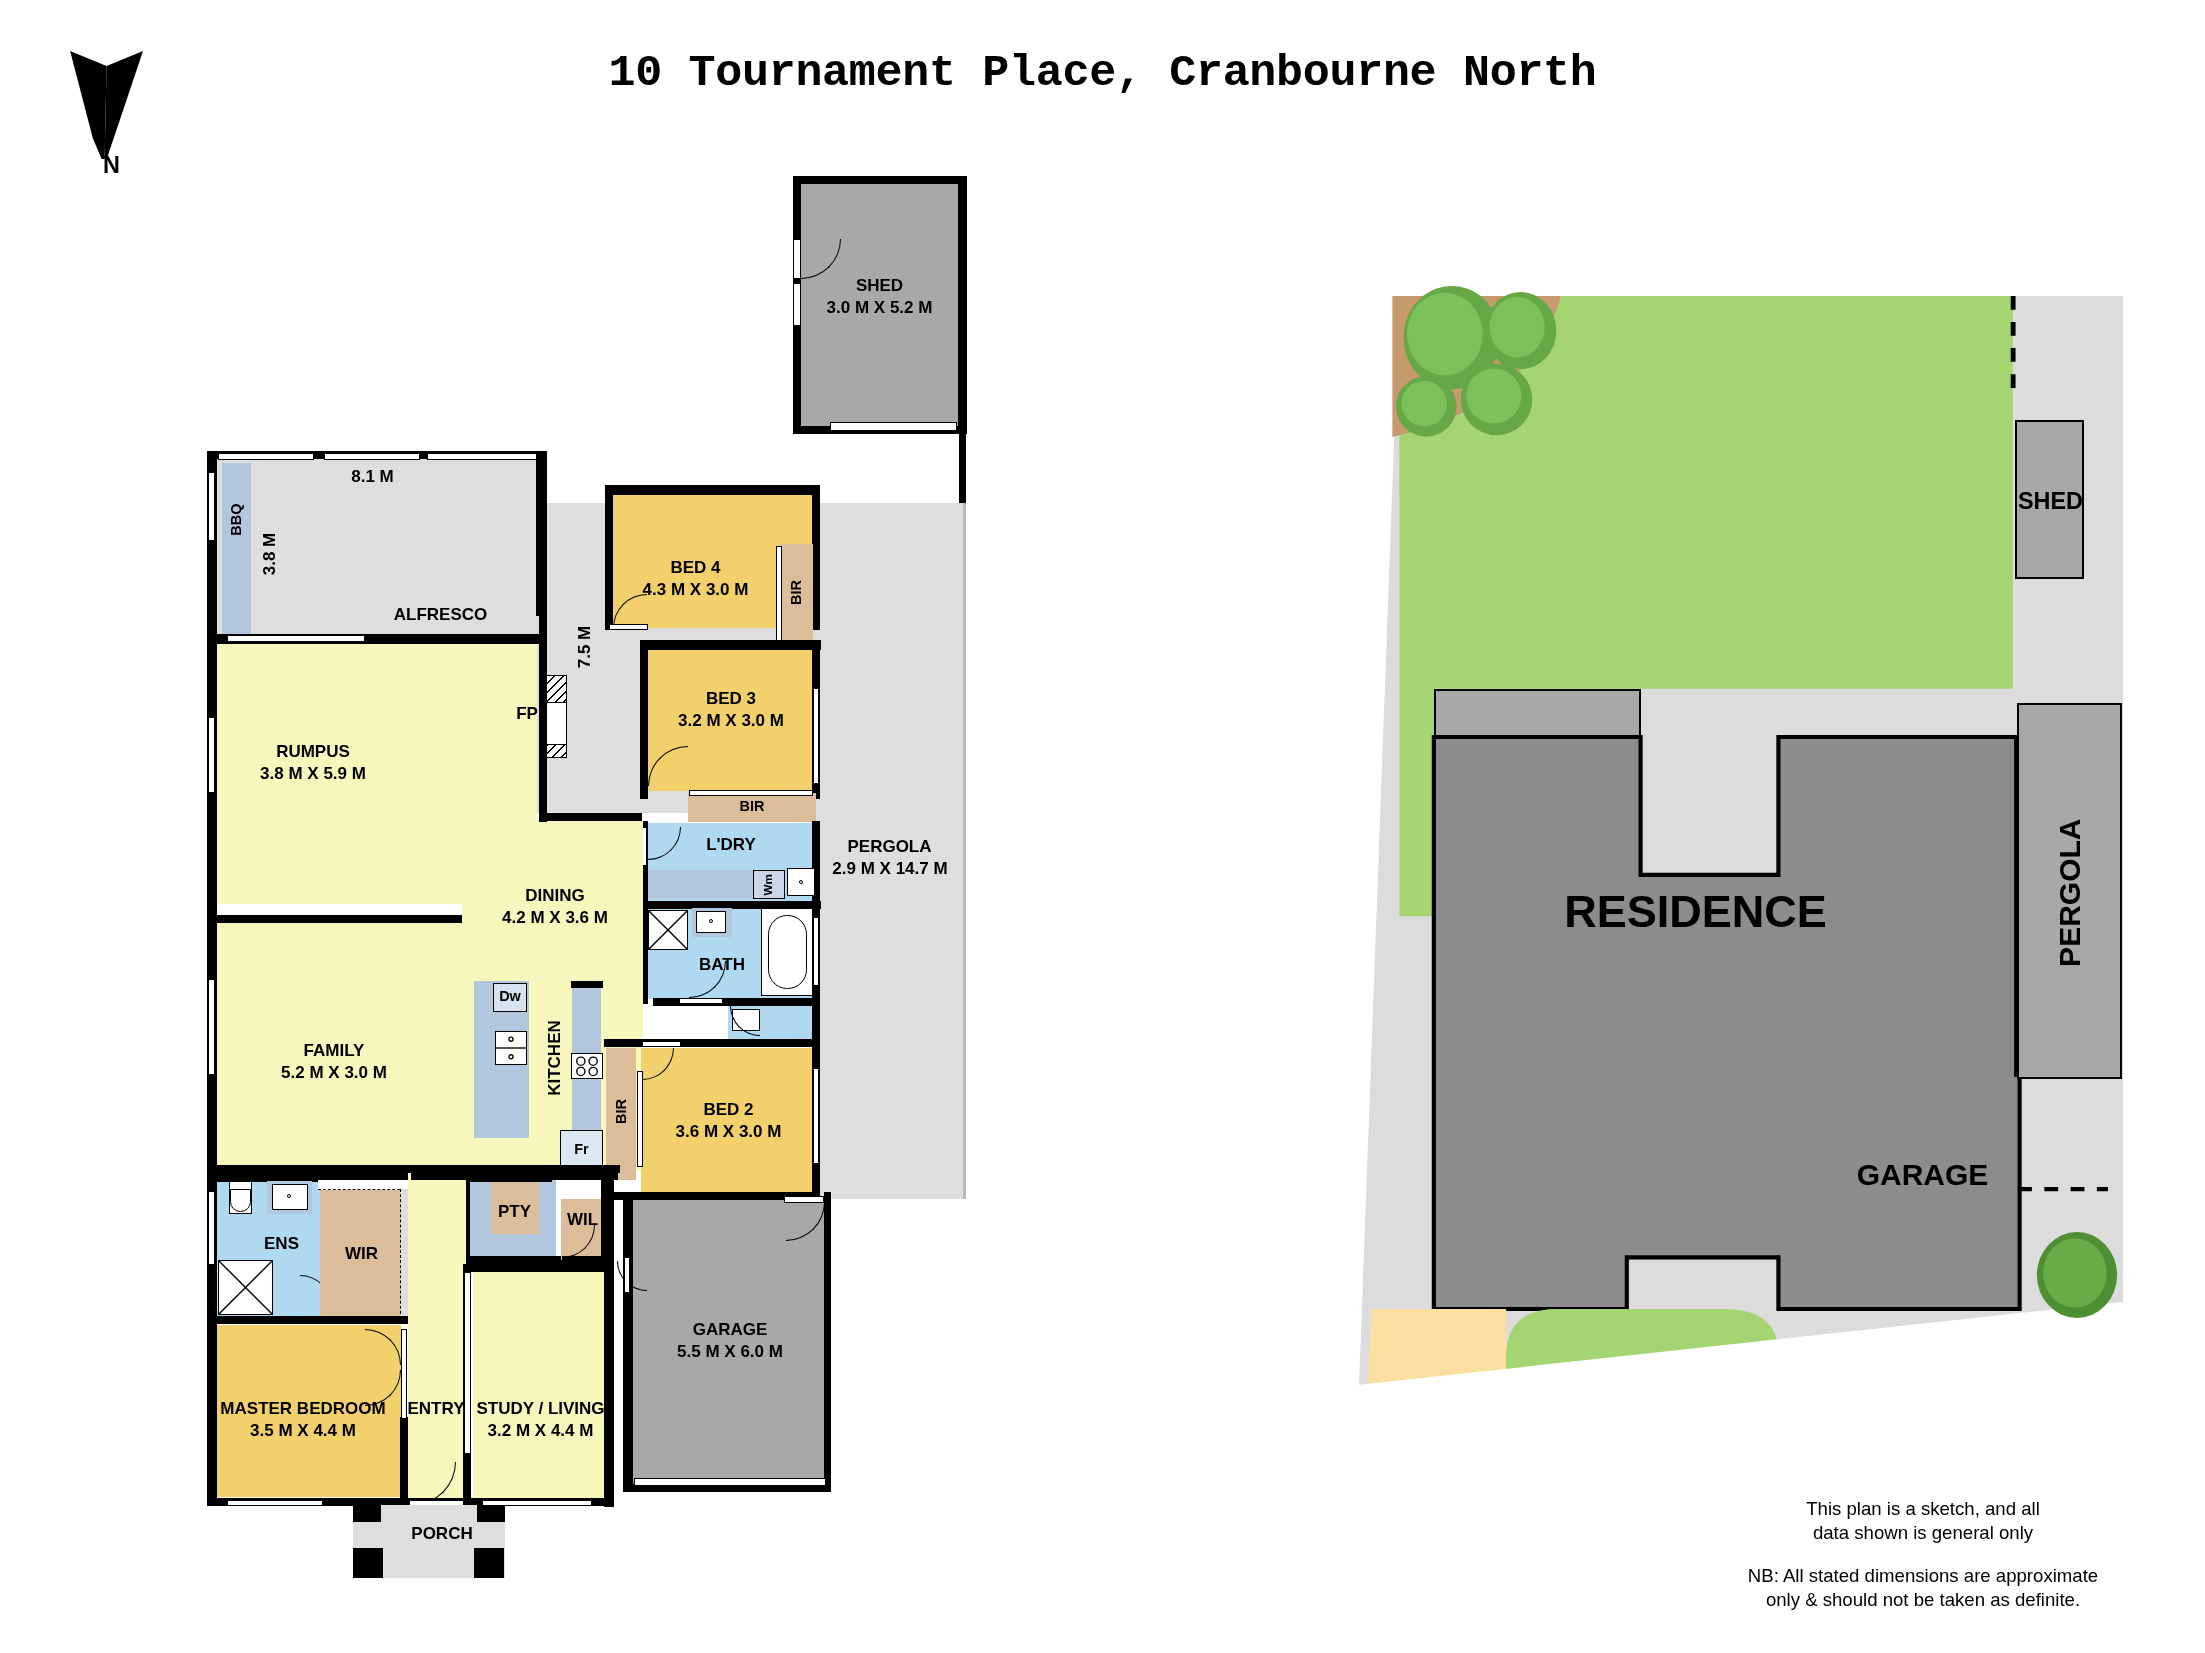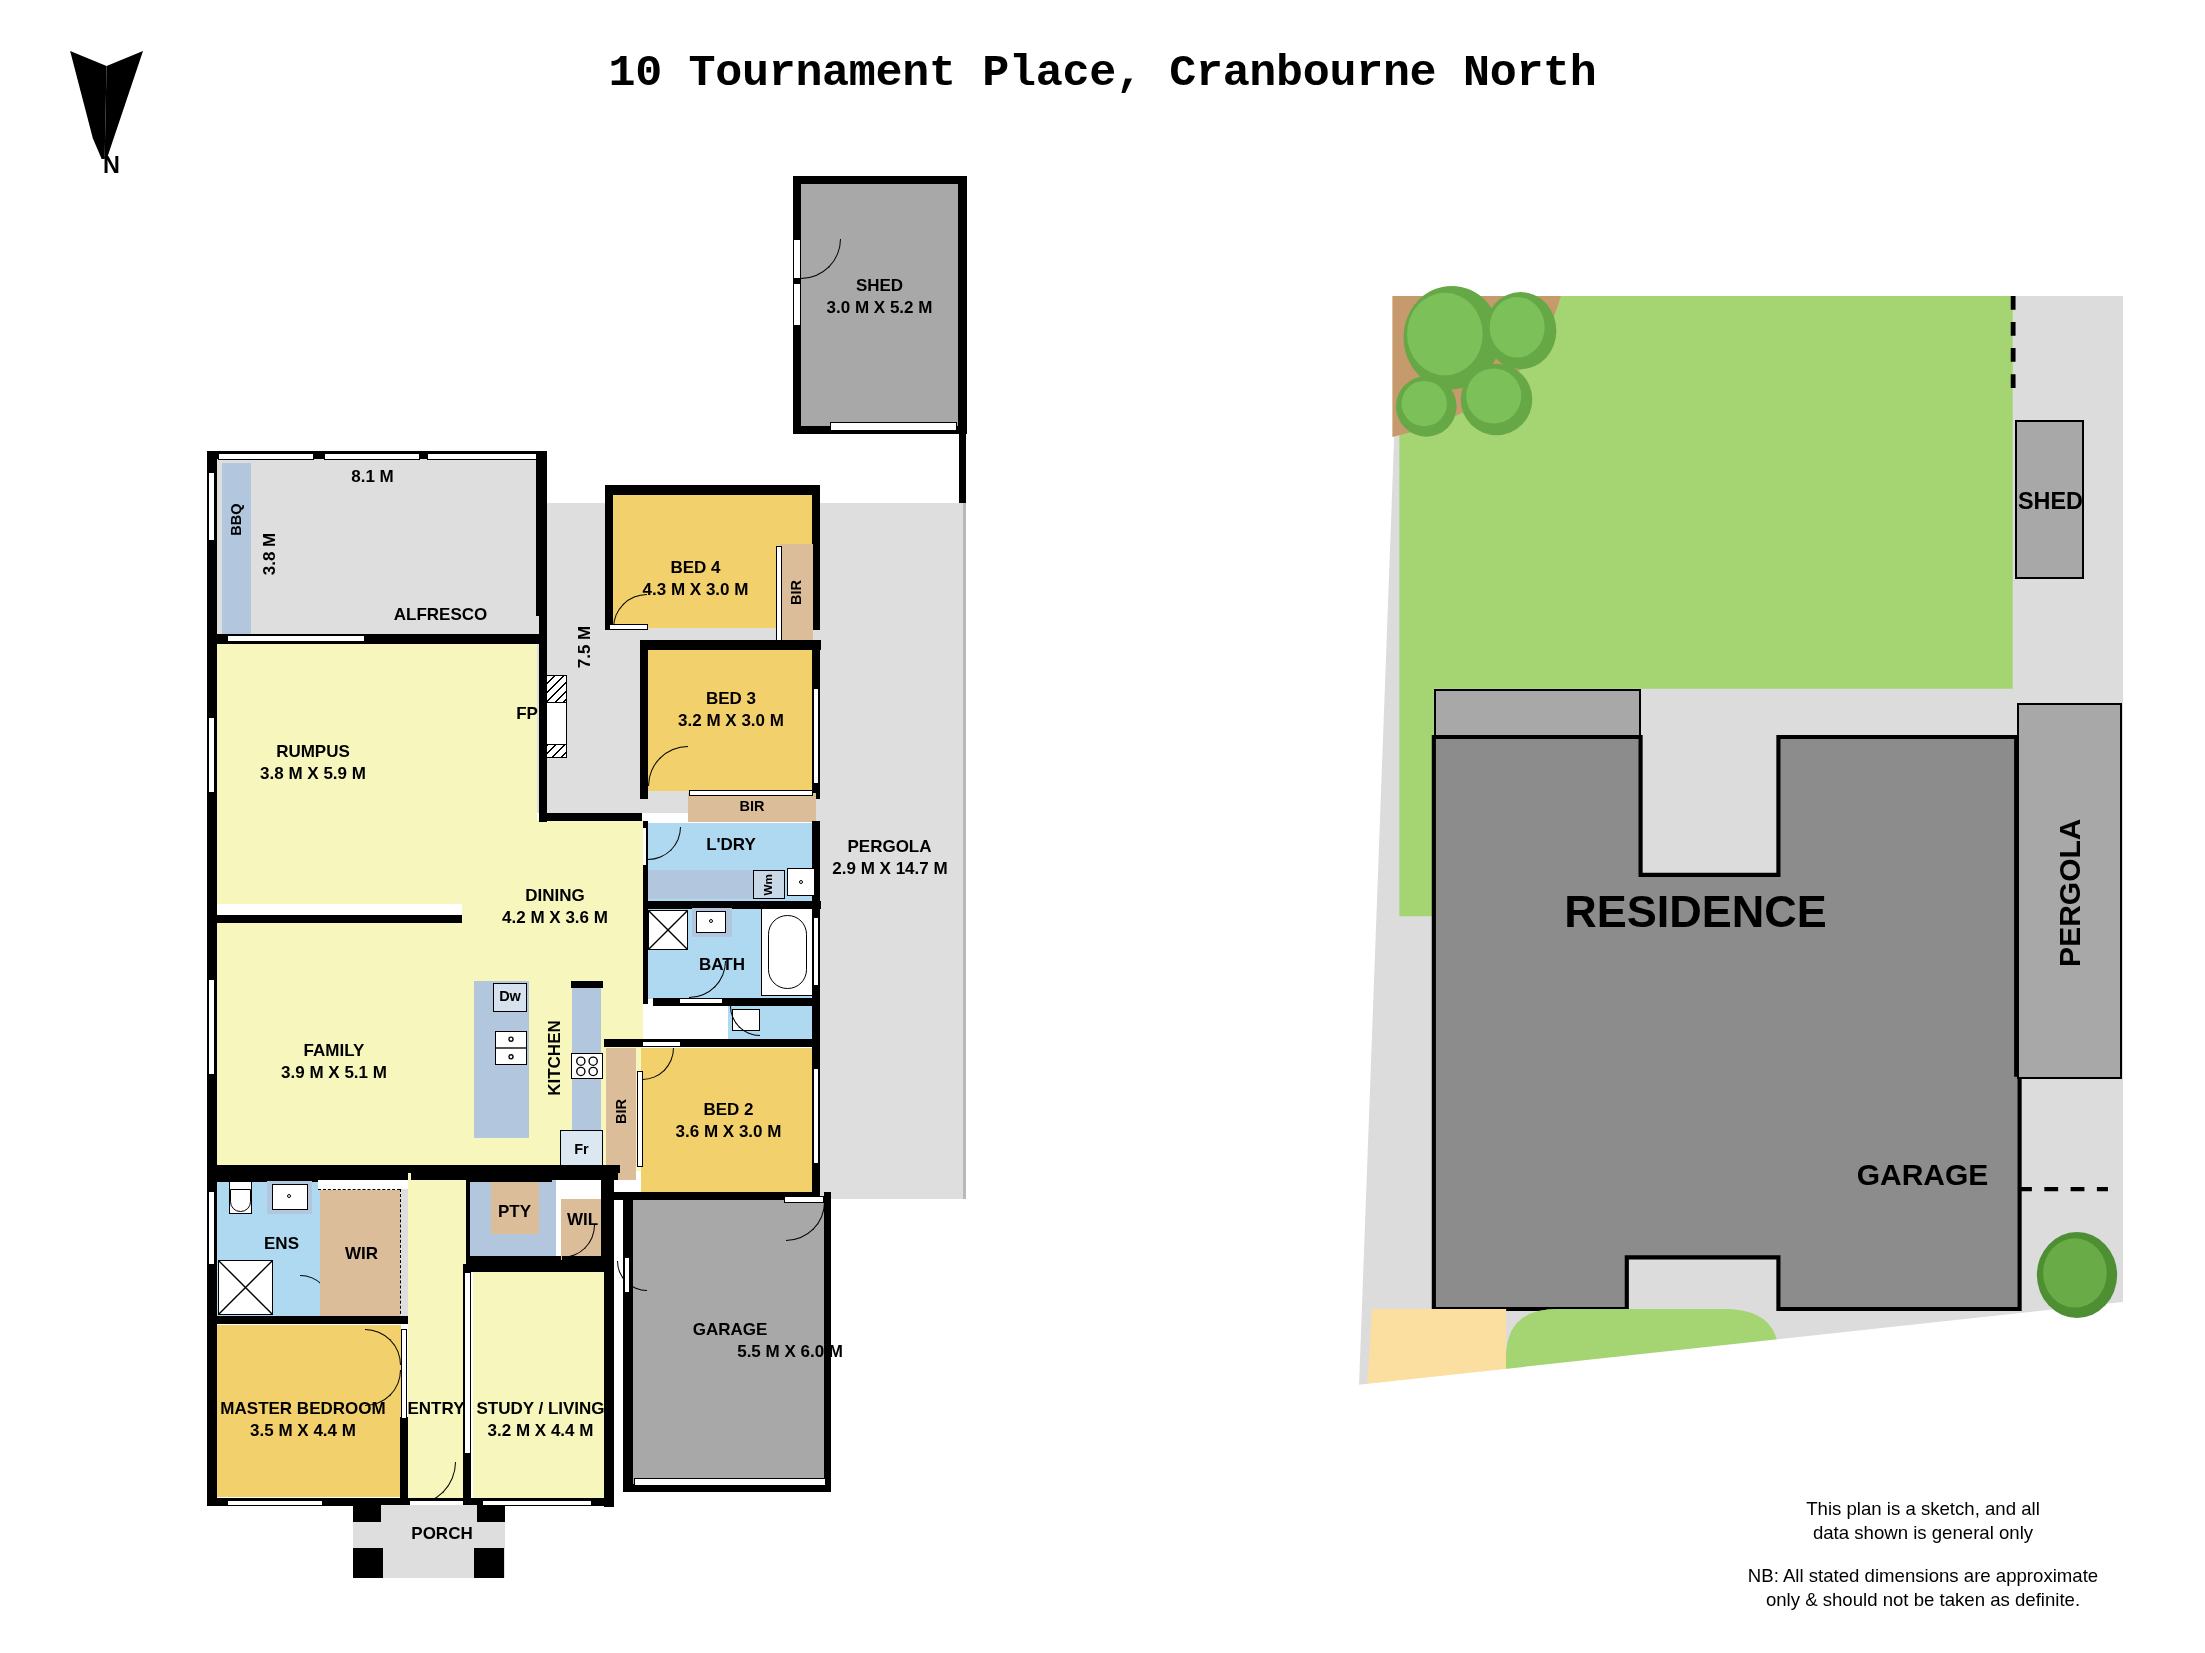--- a/index.html
+++ b/index.html
@@ -202,21 +202,21 @@
 
   <div class="abs fill-yellow-light" style="left:547px;top:820px;width:94px;height:103px;"></div>
   <div class="abs fill-yellow-light" style="left:462px;top:820px;width:181px;height:331px;"></div>
   <div class="lbl n" style="left:469px;top:886px;width:172px;">DINING</div>
   <div class="lbl n" style="left:469px;top:908px;width:172px;">4.2 M X 3.6 M</div>
 
   <div class="abs fill-yellow-light" style="left:216px;top:923px;width:427px;height:248px;"></div>
   <div class="abs wall" style="left:207px;top:923px;width:9.6px;height:255px;"></div>
   <div class="abs opening" style="left:208px;top:979px;width:6.9px;height:96px;"></div>
   <div class="lbl n" style="left:248px;top:1041px;width:172px;">FAMILY</div>
-  <div class="lbl n" style="left:248px;top:1063px;width:172px;">3.9 M X 5.1 M</div>
+  <div class="lbl n" style="left:248px;top:1063px;width:172px;">5.2 M X 3.0 M</div>
 
   <div class="abs fill-blue-d" style="left:474px;top:981px;width:55px;height:157px;"></div>
   <div class="abs" style="left:493px;top:983px;width:34px;height:29px;background:#d6e3ee;border:1.4px solid #000;"></div>
   <div class="lbl m" style="left:493px;top:988px;width:34px;">Dw</div>
   <div class="abs fix" style="left:495px;top:1031px;width:32px;height:34px;"></div>
   <svg class="abs" style="left:495px;top:1031px;" width="32" height="34" viewBox="0 0 46 50">
     <line x1="1" y1="25" x2="45" y2="25" stroke="#000" stroke-width="2"></line>
     <circle cx="23" cy="12" r="3" fill="none" stroke="#000" stroke-width="2"></circle>
     <circle cx="23" cy="38" r="3" fill="none" stroke="#000" stroke-width="2"></circle>
   </svg>
@@ -315,21 +315,21 @@
   <div class="lbl n" style="left:466px;top:1399px;width:149px;">STUDY / LIVING</div>
   <div class="lbl n" style="left:466px;top:1421px;width:149px;">3.2 M X 4.4 M</div>
   <div class="abs opening" style="left:464px;top:1272px;width:6.9px;height:182px;"></div>
   <div class="abs opening" style="left:482px;top:1500px;width:110px;height:6.2px;"></div>
 
   <div class="abs fill-grey-d" style="left:633px;top:1200px;width:194px;height:284px;"></div>
   <div class="abs wall" style="left:623px;top:1200px;width:9.6px;height:292px;"></div>
   <div class="abs wall" style="left:824px;top:1192px;width:6.9px;height:300px;"></div>
   <div class="abs wall" style="left:623px;top:1484px;width:208px;height:8.3px;"></div>
   <div class="lbl n" style="left:633px;top:1320px;width:194px;">GARAGE</div>
-  <div class="lbl n" style="left:649px;top:1342px;width:194px;text-align:right;">5.5 M X 6.0 M</div>
+  <div class="lbl n" style="left:633px;top:1342px;width:194px;">5.5 M X 6.0 M</div>
   <div class="abs opening" style="left:634px;top:1478px;width:192px;height:8.3px;"></div>
   <div class="abs" style="left:617px;top:1261px;width:30px;height:30px;border:1.4px solid #000;border-top:none;border-right:none;border-radius:0 0 0 30px;"></div>
   <div class="abs opening" style="left:624px;top:1257px;width:6.2px;height:36px;"></div>
   <div class="abs" style="left:786px;top:1202px;width:39px;height:39px;border:1.4px solid #000;border-top:none;border-left:none;border-radius:0 0 39px 0;"></div>
   <div class="abs opening" style="left:784px;top:1196px;width:40px;height:6.9px;"></div>
 
   <div class="abs fill-grey" style="left:353px;top:1505px;width:152px;height:73px;"></div>
   <div class="lbl n" style="left:353px;top:1524px;width:152px;padding-left:26px;">PORCH</div>
   <div class="abs wall" style="left:353px;top:1505px;width:27.6px;height:16.5px;"></div>
   <div class="abs wall" style="left:477px;top:1505px;width:27.6px;height:16.5px;"></div>

